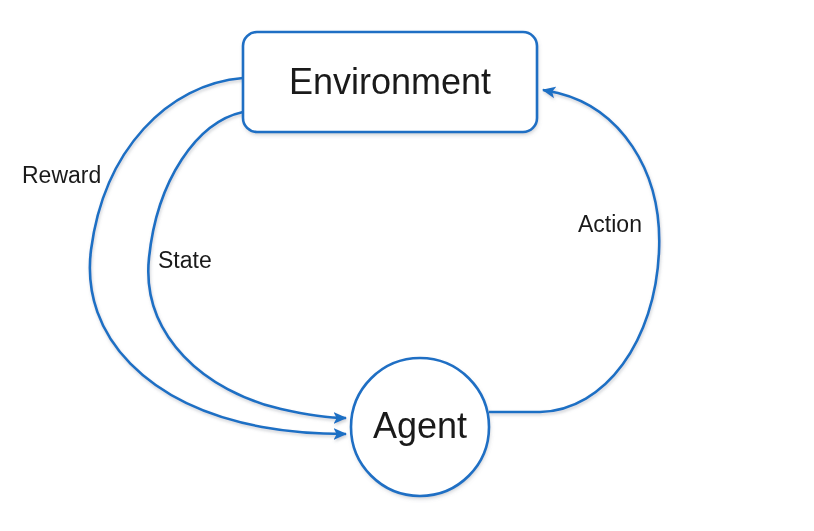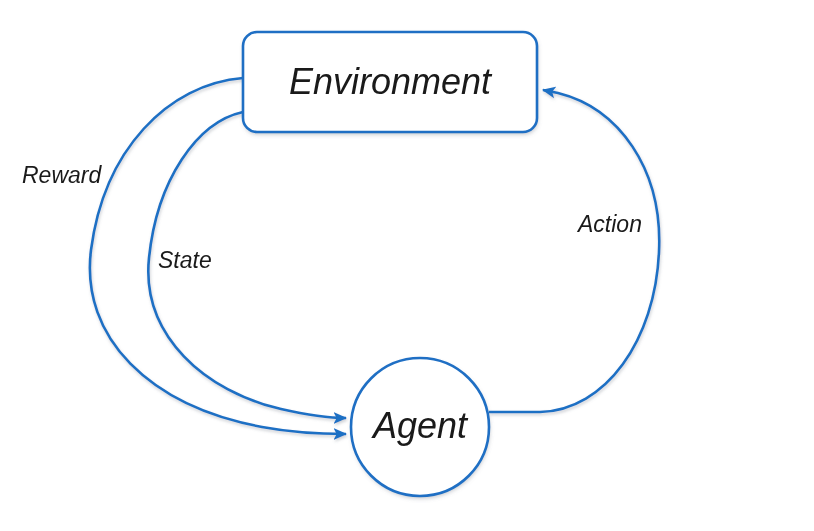--- a/index.html
+++ b/index.html
@@ -10,21 +10,20 @@
   }
   body {
     font-family: "Liberation Sans", sans-serif;
   }
   #canvas {
     position: relative;
     width: 814px;
     height: 531px;
     background: #ffffff;
     overflow: hidden;
-    font-style: italic;
   }
   #diagram-svg {
     position: absolute;
     left: 0;
     top: 0;
     width: 814px;
     height: 531px;
   }
   .node-text {
     font-family: "Liberation Sans", sans-serif;

